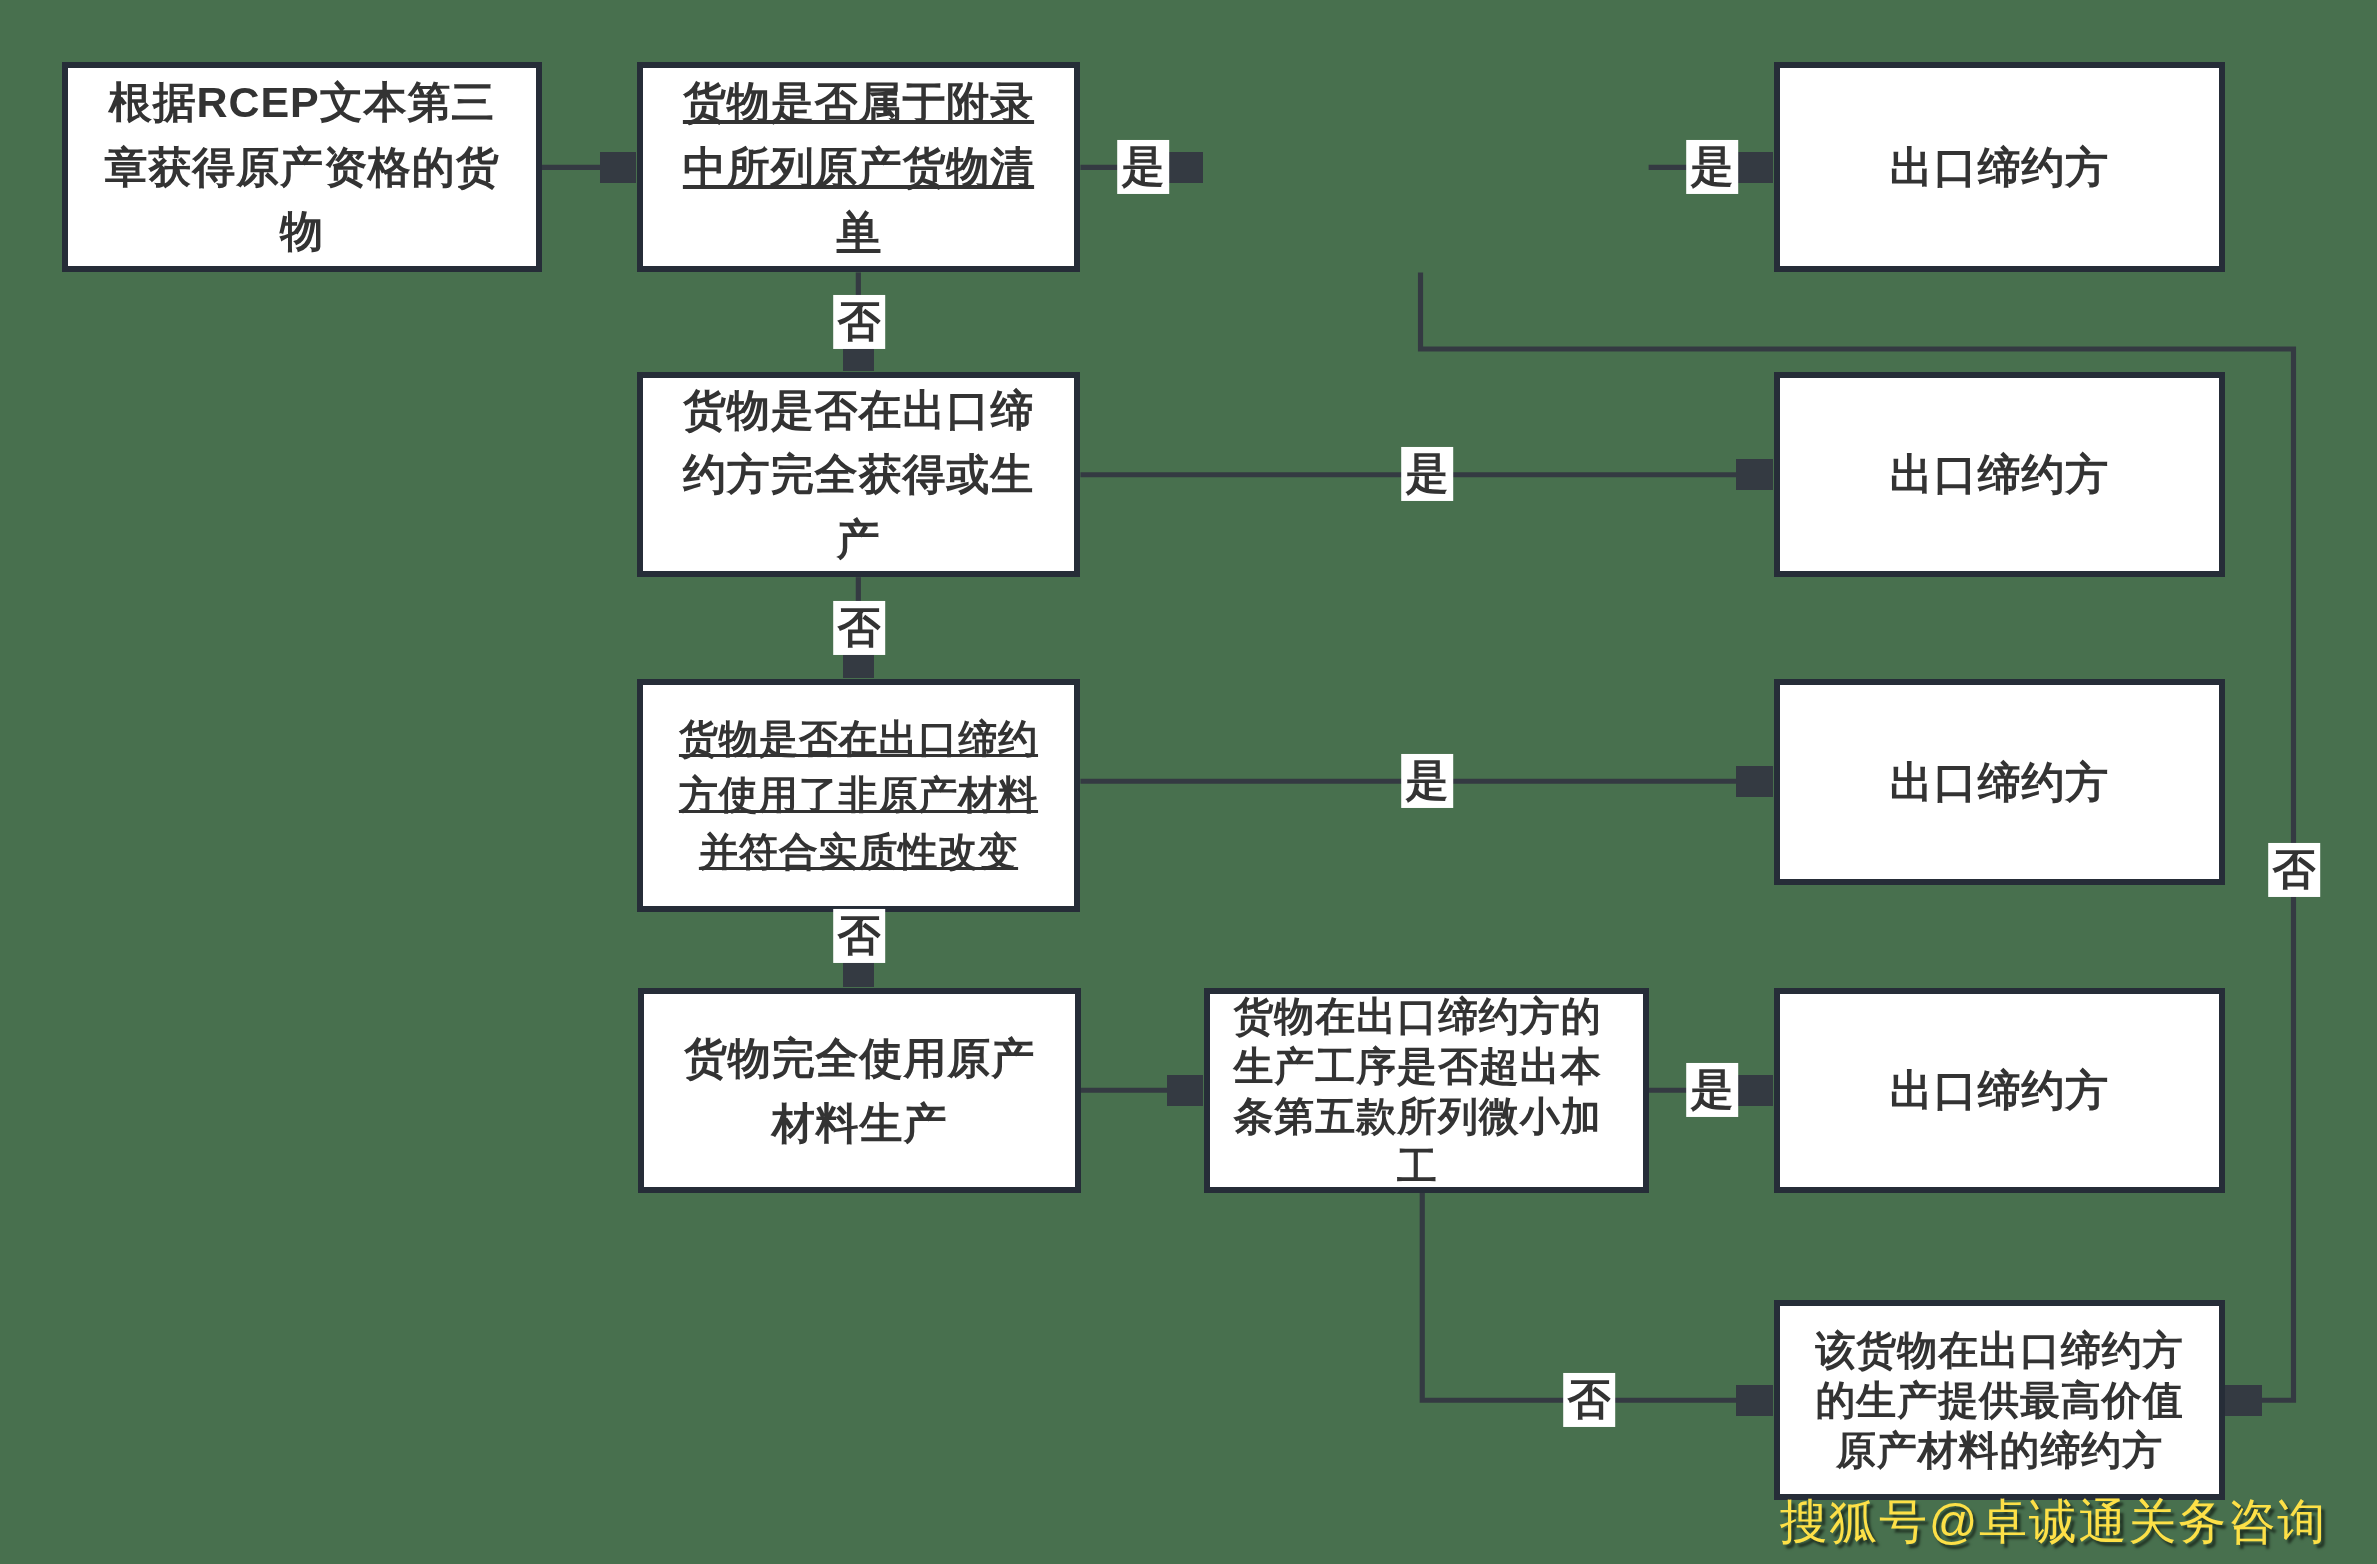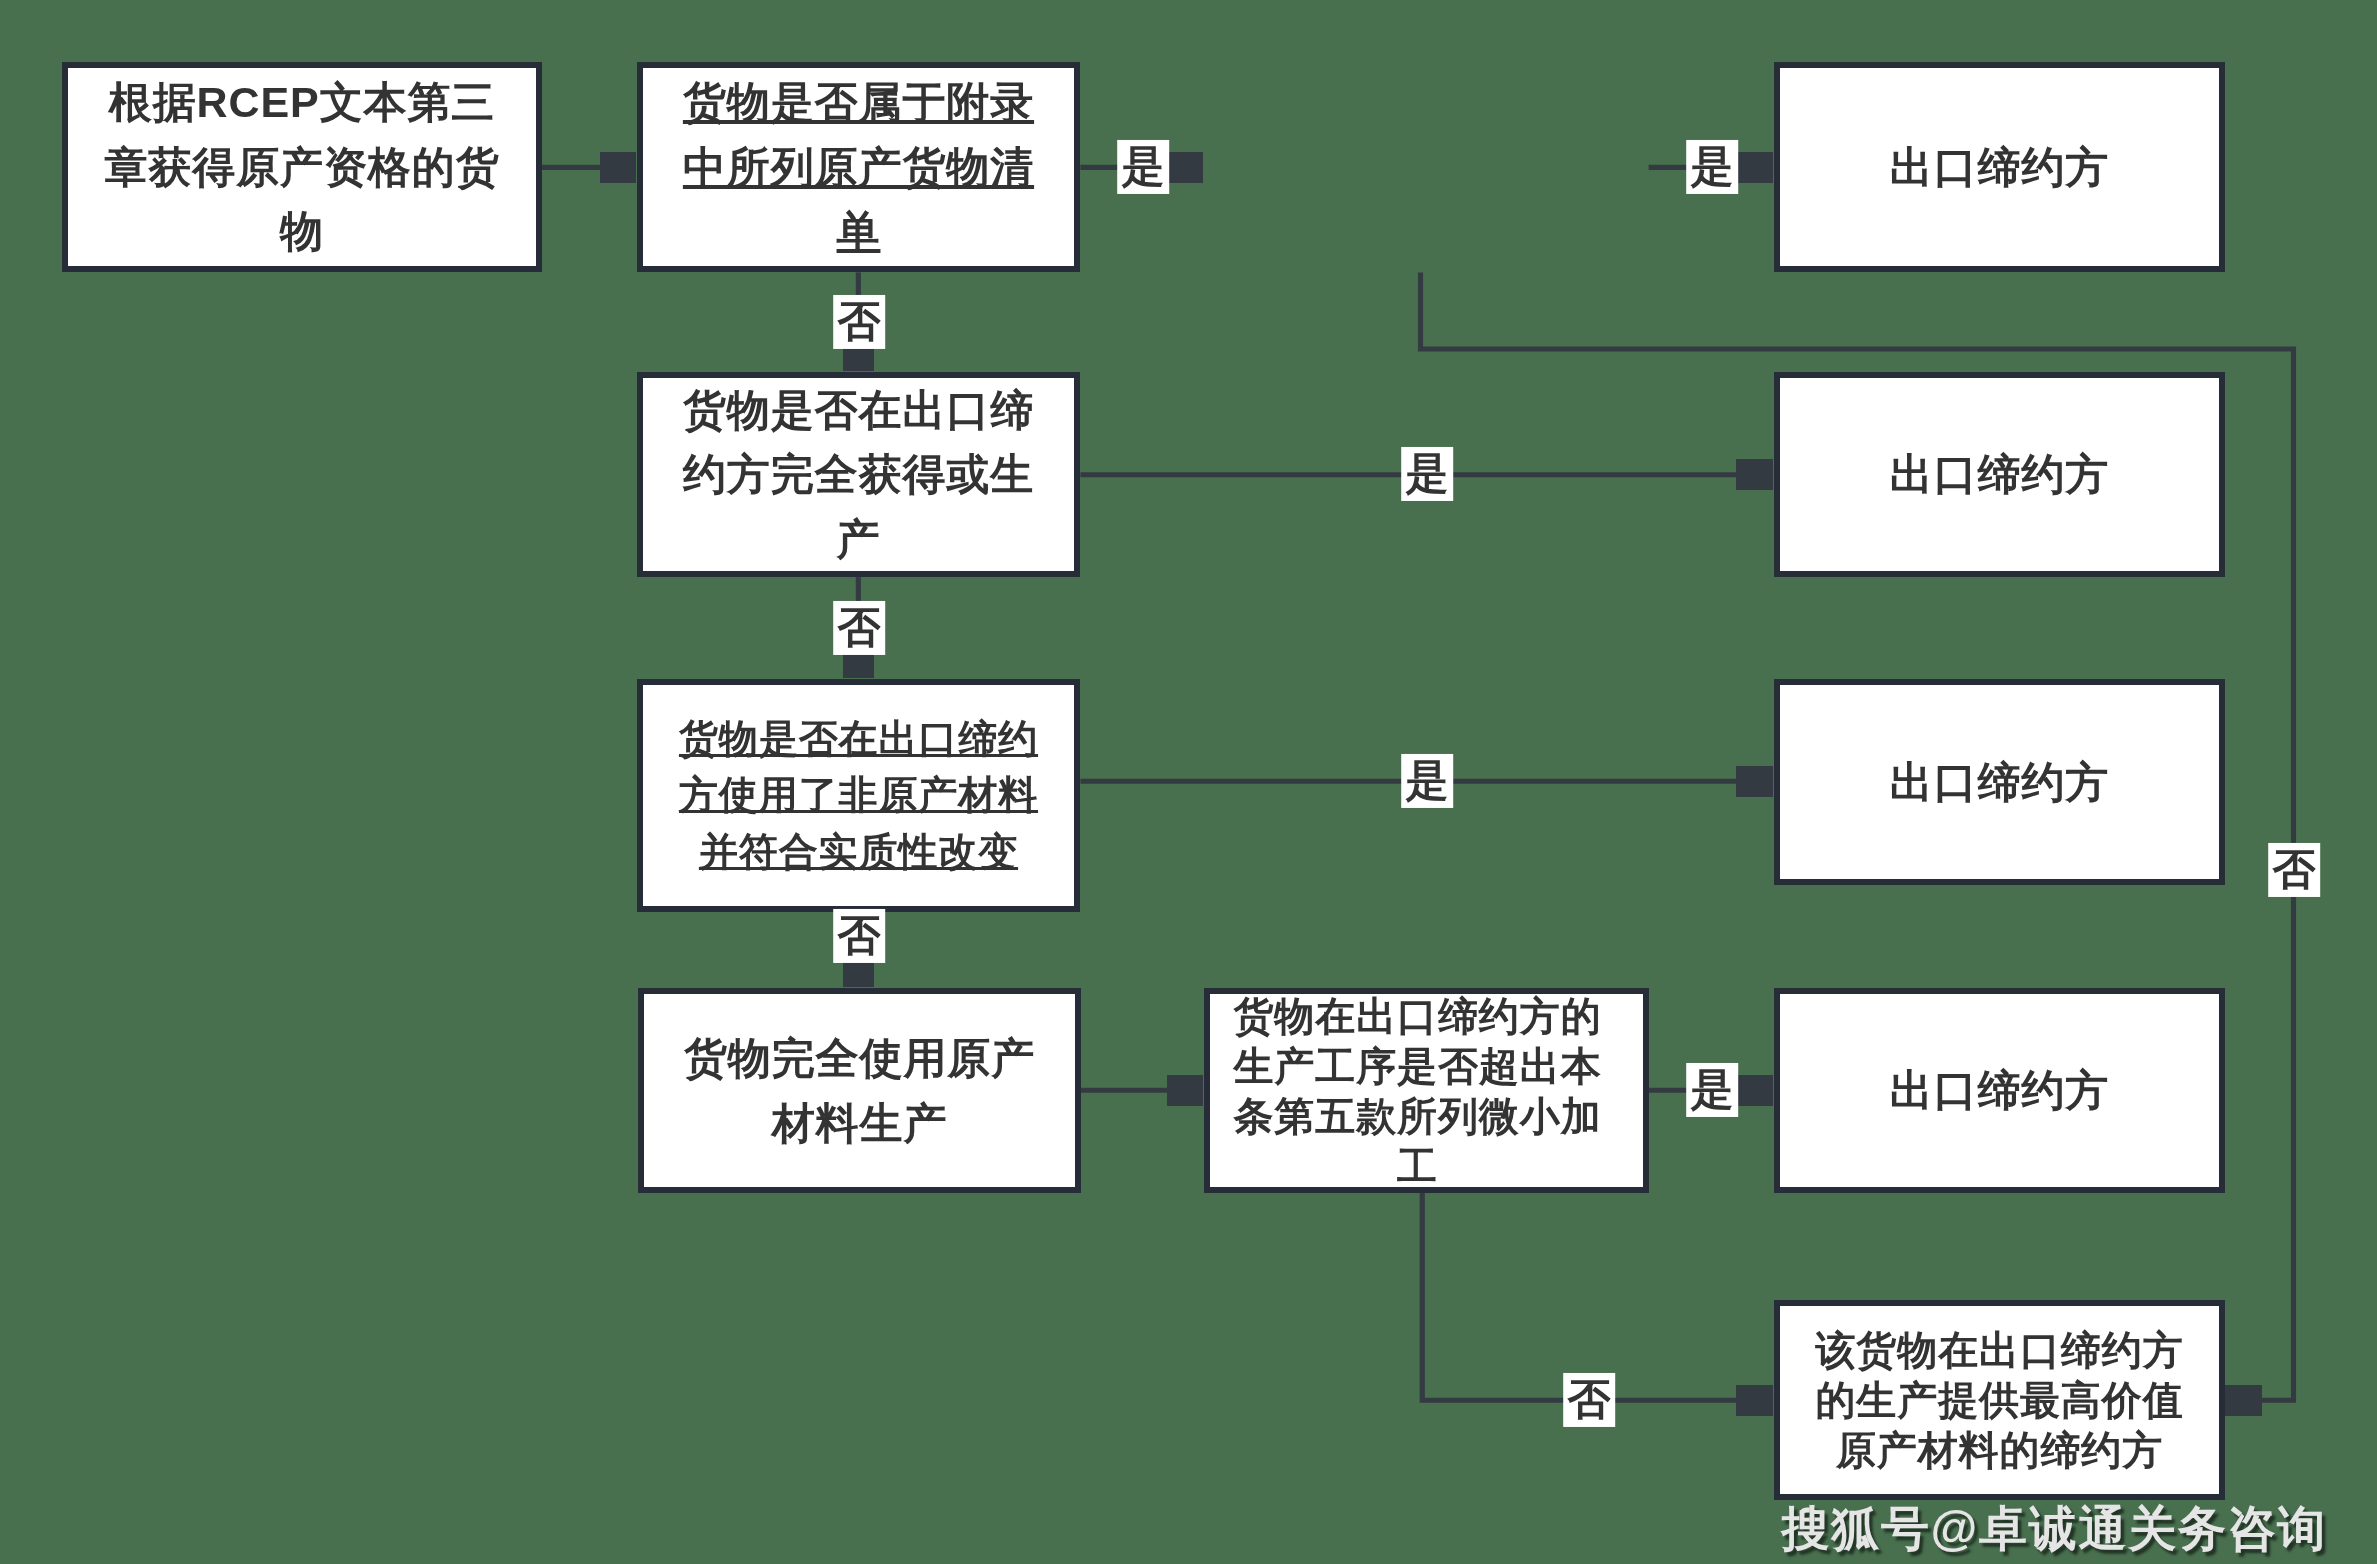--- a/index.html
+++ b/index.html
@@ -64,23 +64,23 @@
     color: #333333;
     font-weight: bold;
     font-size: 43px;
     line-height: 1.1;
     padding: 3.4px 4.3px;
     text-align: center;
   }
   #watermark {
     position: absolute;
     right: 50px;
-    bottom: 4px;
-    color: #e5e5e5;
-    font-weight: bold;
+    bottom: 11px;
+    color: #fde047;
+    font-weight: normal;
     font-size: 48px;
     letter-spacing: 1.7px;
     text-shadow: 3.4px 4.3px 2.6px rgba(0,0,0,0.55);
     white-space: nowrap;
   }
 </style>
 </head>
 <body>
 
 <div id="canvas">

